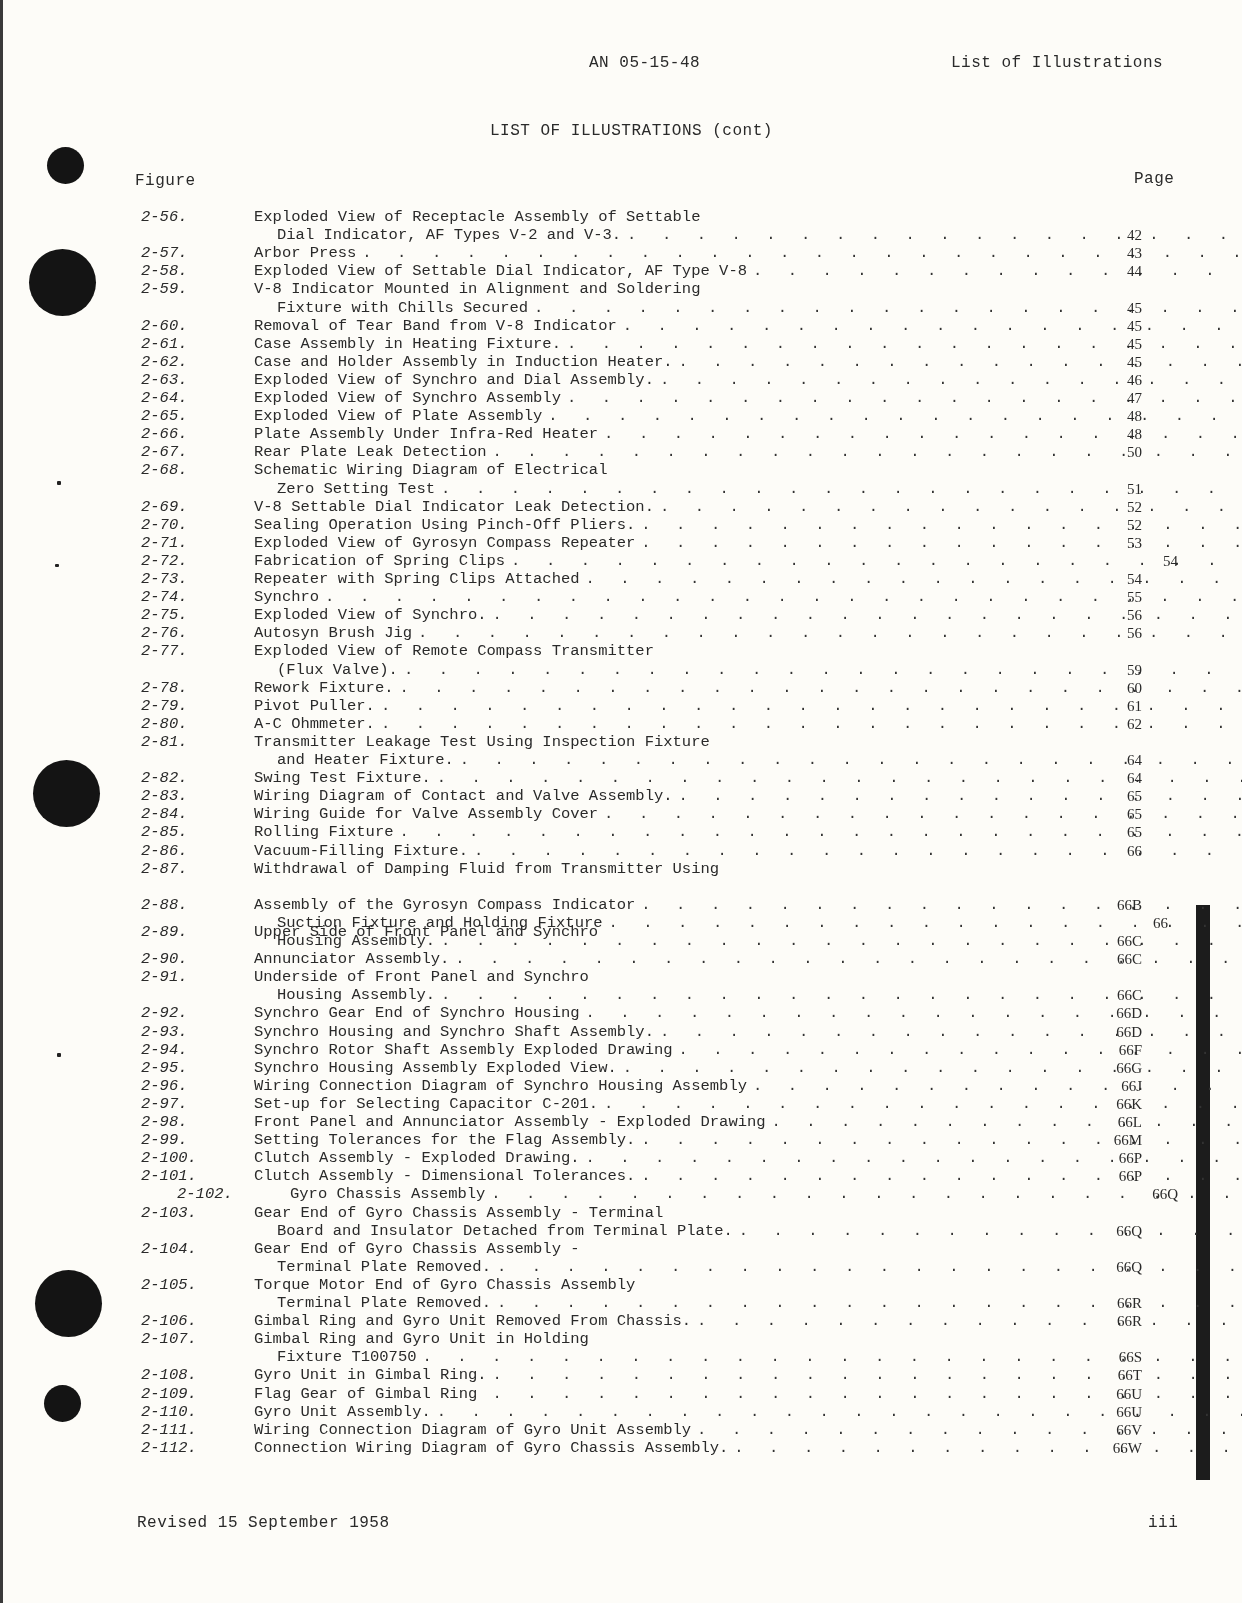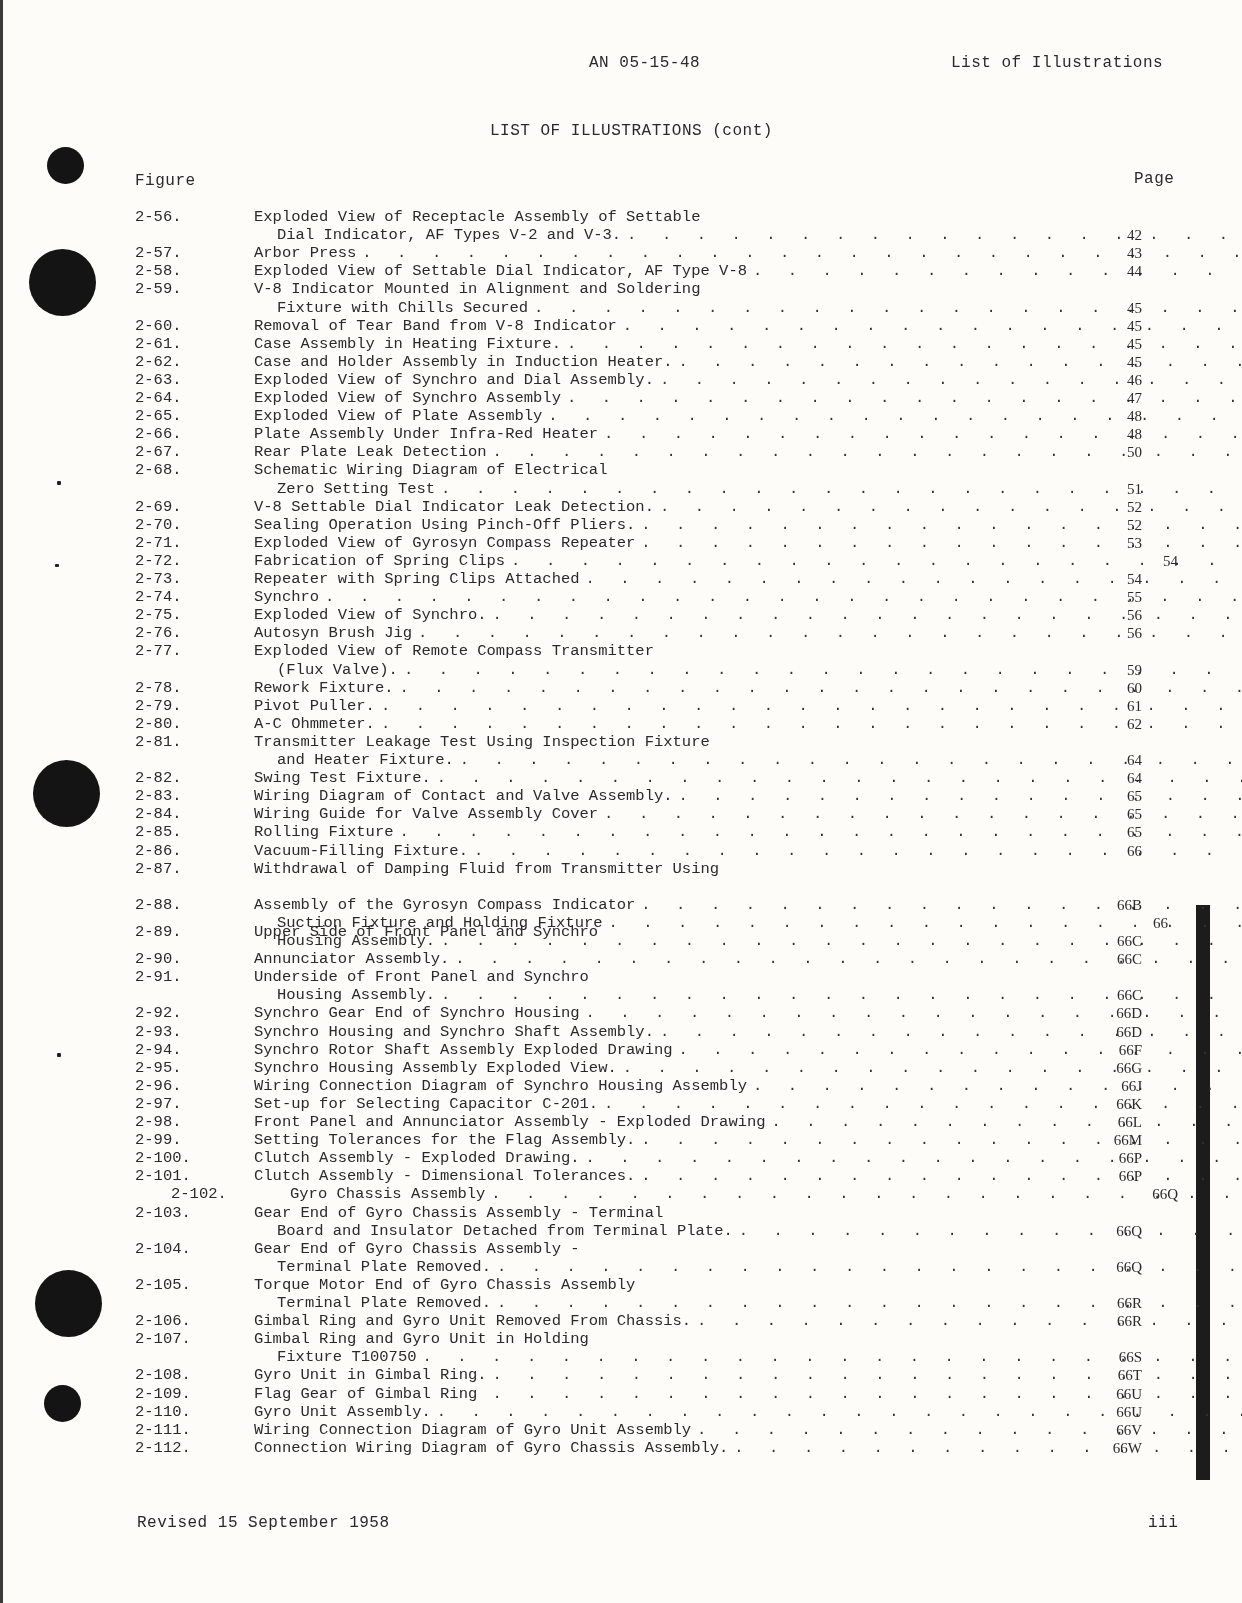--- a/index.html
+++ b/index.html
@@ -9,21 +9,21 @@
       font-family: "Liberation Mono", "DejaVu Sans Mono", monospace;
       color: #2a2a2a;
     }
     .left-edge { position: absolute; left: 0; top: 0; width: 3px; height: 1603px; background: #3a3a3a; }
     .hole { position: absolute; background: #141414; border-radius: 50%; }
     .speck { position: absolute; background: #222; border-radius: 1px; }
     .change-bar { position: absolute; left: 1196px; top: 905px; width: 14px; height: 575px; background: #1c1c1c; }
     .hdr { position: absolute; font-size: 16px; letter-spacing: 0.5px; white-space: nowrap; }
     .toc { position: absolute; left: 0; top: 0; }
     .row { position: absolute; left: 0; width: 1242px; height: 18px; font-size: 15.5px; line-height: 18px; white-space: pre; }
-    .fig { position: absolute; left: 135px; }
+    .fig { position: absolute; left: 141px; font-style: italic; }
     .title { position: absolute; left: 254px; }
     .title.cont { left: 277px; }
     .dots { position: absolute; color: #333; letter-spacing: 0; }
     .pg { position: absolute; right: 100px; text-align: right; font-family: "Liberation Serif", "DejaVu Serif", serif; font-size: 15px; }
   </style>
 </head>
 <body>
 
 <div class="left-edge"></div>
 

